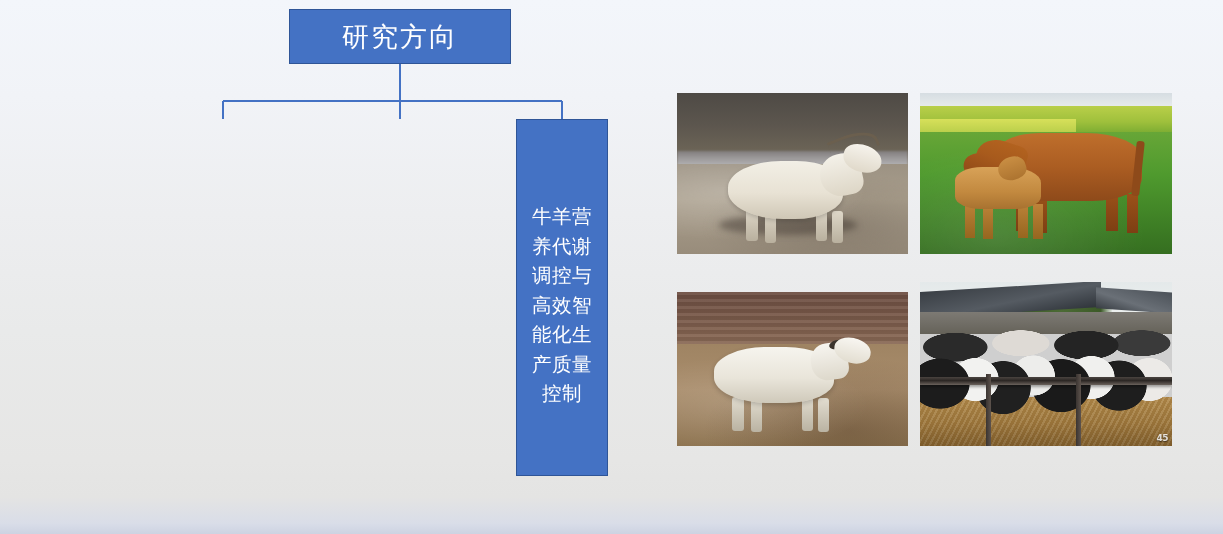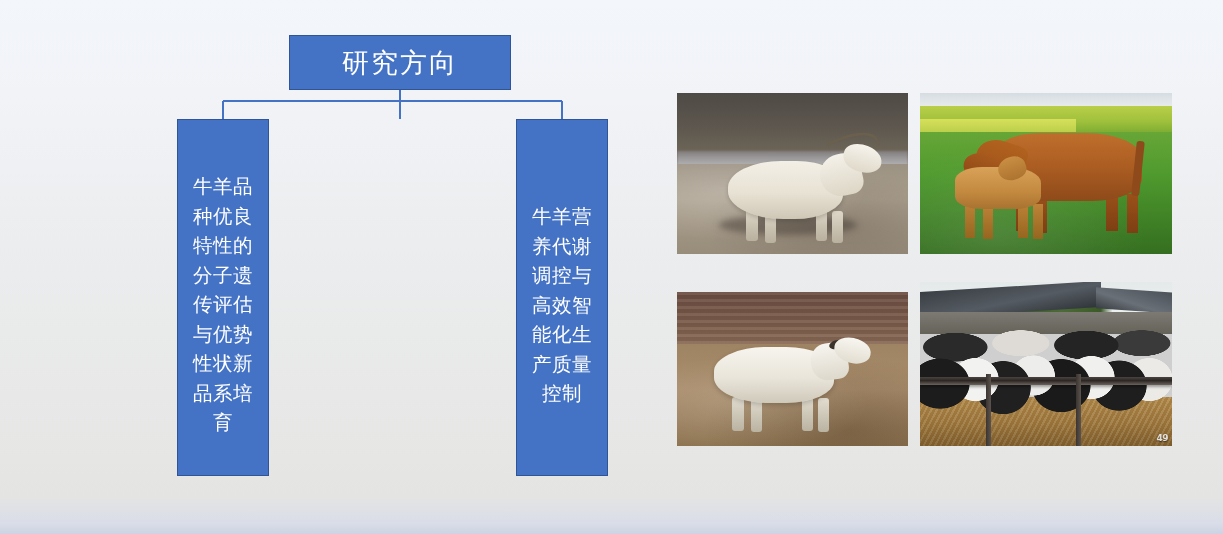--- a/index.html
+++ b/index.html
@@ -54,21 +54,20 @@
     text-align: center;
   }
 
   .node-title {
     left: 289px;
     top: 9px;
     width: 222px;
     height: 55px;
     font-size: 27px;
     letter-spacing: 2px;
-    margin-top: 26px;
   }
 
   .branch {
     top: 119px;
     width: 92px;
     height: 357px;
     padding: 52px 9px 10px 9px;
     align-items: flex-start;
   }
   .branch .branch-text {
@@ -364,23 +363,20 @@
       <line x1="223" y1="101" x2="223" y2="119"></line>
       <line x1="400" y1="101" x2="400" y2="119"></line>
       <line x1="562" y1="101" x2="562" y2="119"></line>
     </g>
   </svg>
 
   <div class="node node-title">
     <span>研究方向</span>
   </div>
 
-  <div class="node branch branch-1">
-    <span class="branch-text">牛羊品种优良特性的分子遗传评估与优势性状新品系培育</span>
-  </div>
 
 
   <div class="node branch branch-3">
     <span class="branch-text">牛羊营养代谢调控与高效智能化生产质量控制</span>
   </div>
 
   <div class="photo p1">
     <div class="scene">
       <div class="sky"></div>
       <div class="rockband"></div>
@@ -440,17 +436,17 @@
       <div class="sky"></div>
       <div class="trees"></div>
       <div class="roof"></div>
       <div class="roof2"></div>
       <div class="barnback"></div>
       <div class="feed"></div>
       <div class="herd"></div>
       <div class="rail"></div>
       <div class="post q1"></div>
       <div class="post q2"></div>
-      <div class="watermark">49</div>
+      <div class="watermark">45</div>
     </div>
   </div>
 
 </div>
 
 </body></html>

